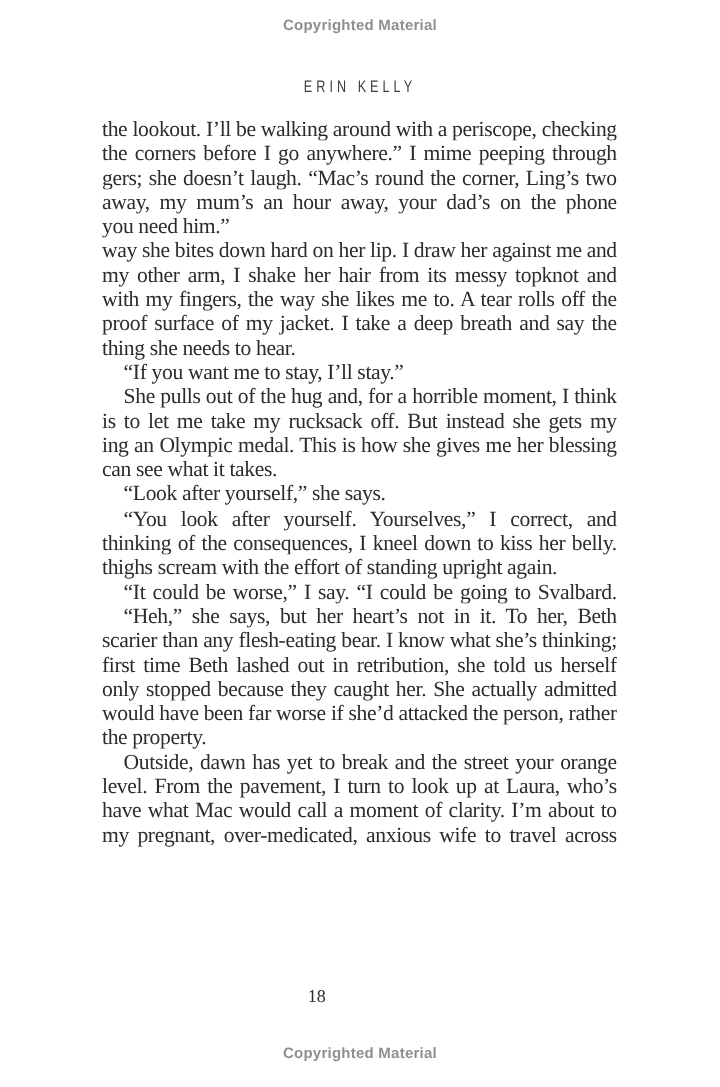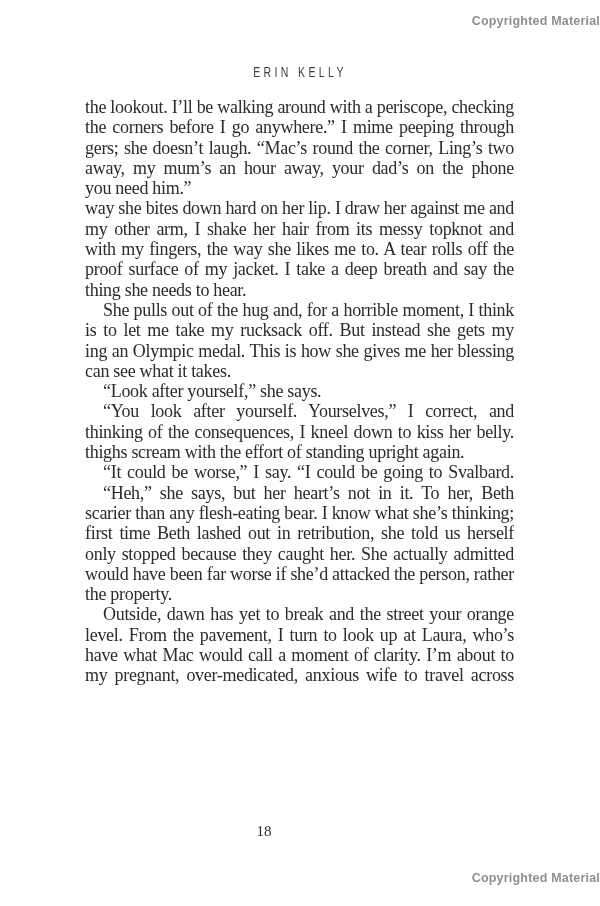--- a/index.html
+++ b/index.html
@@ -8,21 +8,21 @@
     width: 600px;
     height: 906px;
     background: #ffffff;
     overflow: hidden;
     font-family: "Liberation Serif", serif;
   }
   .notice {
     position: absolute;
     left: 0;
     width: 600px;
-    text-align: right;
+    text-align: center;
     font-family: "Liberation Sans", sans-serif;
     font-weight: bold;
     font-size: 12.5px;
     color: #8f8f8f;
     letter-spacing: 0.2px;
   }
   .notice.top { top: 14px; }
   .notice.bottom { top: 871px; }
   .running-header {
     position: absolute;
@@ -79,20 +79,21 @@
       <div class="line">the lookout. I’ll be walking around with a periscope, checking all</div>
       <div class="line">the corners before I go anywhere.” I mime peeping through my fin-</div>
       <div class="line">gers; she doesn’t laugh. “Mac’s round the corner, Ling’s two streets</div>
       <div class="line">away, my mum’s an hour away, your dad’s on the phone whenever</div>
       <div class="line para-end">you need him.”</div>
       <div class="line">way she bites down hard on her lip. I draw her against me and with</div>
       <div class="line">my other arm, I shake her hair from its messy topknot and comb it</div>
       <div class="line">with my fingers, the way she likes me to. A tear rolls off the water-</div>
       <div class="line">proof surface of my jacket. I take a deep breath and say the only</div>
       <div class="line para-end">thing she needs to hear.</div>
+      <div class="line indent para-end">“If you want me to stay, I’ll stay.”</div>
       <div class="line indent">She pulls out of the hug and, for a horrible moment, I think this</div>
       <div class="line">is to let me take my rucksack off. But instead she gets my camera</div>
       <div class="line">ing an Olympic medal. This is how she gives me her blessing and I</div>
       <div class="line para-end">can see what it takes.</div>
       <div class="line indent para-end">“Look after yourself,” she says.</div>
       <div class="line indent">“You look after yourself. Yourselves,” I correct, and without</div>
       <div class="line">thinking of the consequences, I kneel down to kiss her belly. My</div>
       <div class="line para-end">thighs scream with the effort of standing upright again.</div>
       <div class="line indent">“It could be worse,” I say. “I could be going to Svalbard. Some-</div>
       <div class="line indent">“Heh,” she says, but her heart’s not in it. To her, Beth Taylor is</div>

